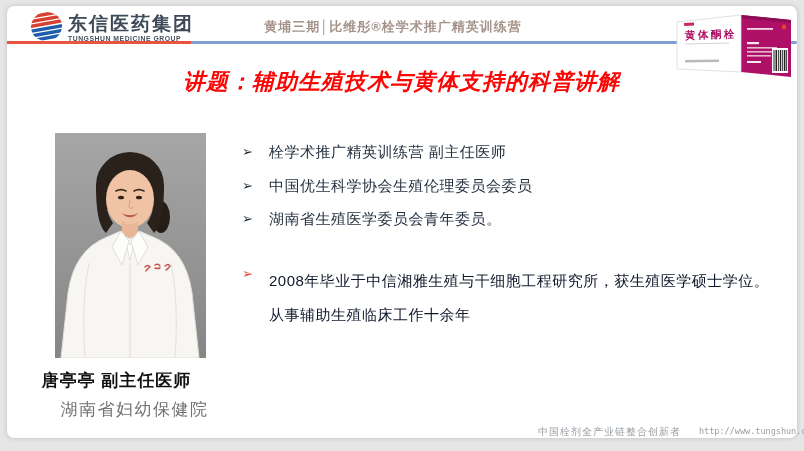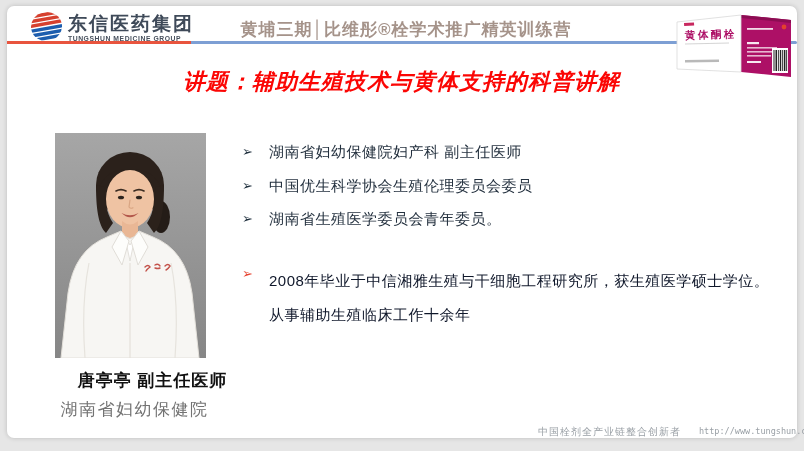--- a/index.html
+++ b/index.html
@@ -12,36 +12,36 @@
     position:absolute;left:7px;top:6px;width:790px;height:432px;
     background:#ffffff;border-radius:7px;
     box-shadow:0 0 5px rgba(0,0,0,.18);
   }
   
   .logo{position:absolute;left:23px;top:5px;display:flex;align-items:center;gap:5px;}
   .logo-text{display:flex;flex-direction:column;line-height:1;}
   .logo-name{font-size:19px;font-weight:700;color:#3f4a59;letter-spacing:2px;}
   .logo-sub{font-size:6.8px;color:#47505d;letter-spacing:0.55px;margin-top:3px;font-weight:700;}
   .banner-title{
-    position:absolute;left:214px;top:12px;width:370px;text-align:center;
-    font-size:17px;font-weight:700;color:#a5938a;letter-spacing:1px;white-space:nowrap;
+    position:absolute;left:201px;top:12px;width:370px;text-align:center;
+    font-size:13px;font-weight:700;color:#a5938a;letter-spacing:1px;white-space:nowrap;
   }
   .divider{position:absolute;left:0;top:35px;width:100%;height:3px;display:flex;}
   .divider-red{width:184px;background:#e8543e;}
   .divider-blue{flex:1;background:#7d9fd4;border-radius:0 2px 2px 0;}
   .product-box{position:absolute;left:664px;top:2px;width:126px;height:74px;z-index:5;}
   
   .main-title{
     position:absolute;left:176px;top:61px;
     font-size:22px;font-weight:700;color:#fb0604;letter-spacing:1px;white-space:nowrap;font-style:italic;
   }
   
   .photo{position:absolute;left:48px;top:127px;width:151px;height:225px;overflow:hidden;}
   .speaker-name{
-    position:absolute;left:48px;top:363px;width:195px;text-align:center;
+    position:absolute;left:12px;top:363px;width:195px;text-align:center;
     font-size:17px;font-weight:700;color:#111;letter-spacing:1px;white-space:nowrap;
   }
   .speaker-hospital{
     position:absolute;left:30px;top:392px;width:195px;text-align:center;
     font-family:"Liberation Serif","DejaVu Serif",serif;
     font-size:17px;color:#737373;letter-spacing:1.5px;white-space:nowrap;
   }
   
   .bullet-row{position:absolute;left:235px;display:flex;align-items:flex-start;}
   .bullet-arrow{
@@ -183,21 +183,21 @@
         <path d="M110,133 q3,-3 5,0 q-2,3 -4,4"></path>
       </g>
     </svg>
   </div>
 
   <div class="speaker-name">唐亭亭  副主任医师</div>
   <div class="speaker-hospital">湖南省妇幼保健院</div>
 
   <div class="bullet-row b1">
     <span class="bullet-arrow">➢</span>
-    <span class="bullet-text">湖南省妇幼保健院妇产科  副主任医师</span>
+    <span class="bullet-text">栓学术推广精英训练营  副主任医师</span>
   </div>
   <div class="bullet-row b2">
     <span class="bullet-arrow">➢</span>
     <span class="bullet-text">中国优生科学协会生殖伦理委员会委员</span>
   </div>
   <div class="bullet-row b3">
     <span class="bullet-arrow">➢</span>
     <span class="bullet-text">湖南省生殖医学委员会青年委员。</span>
   </div>
   <div class="bullet-row hl">

